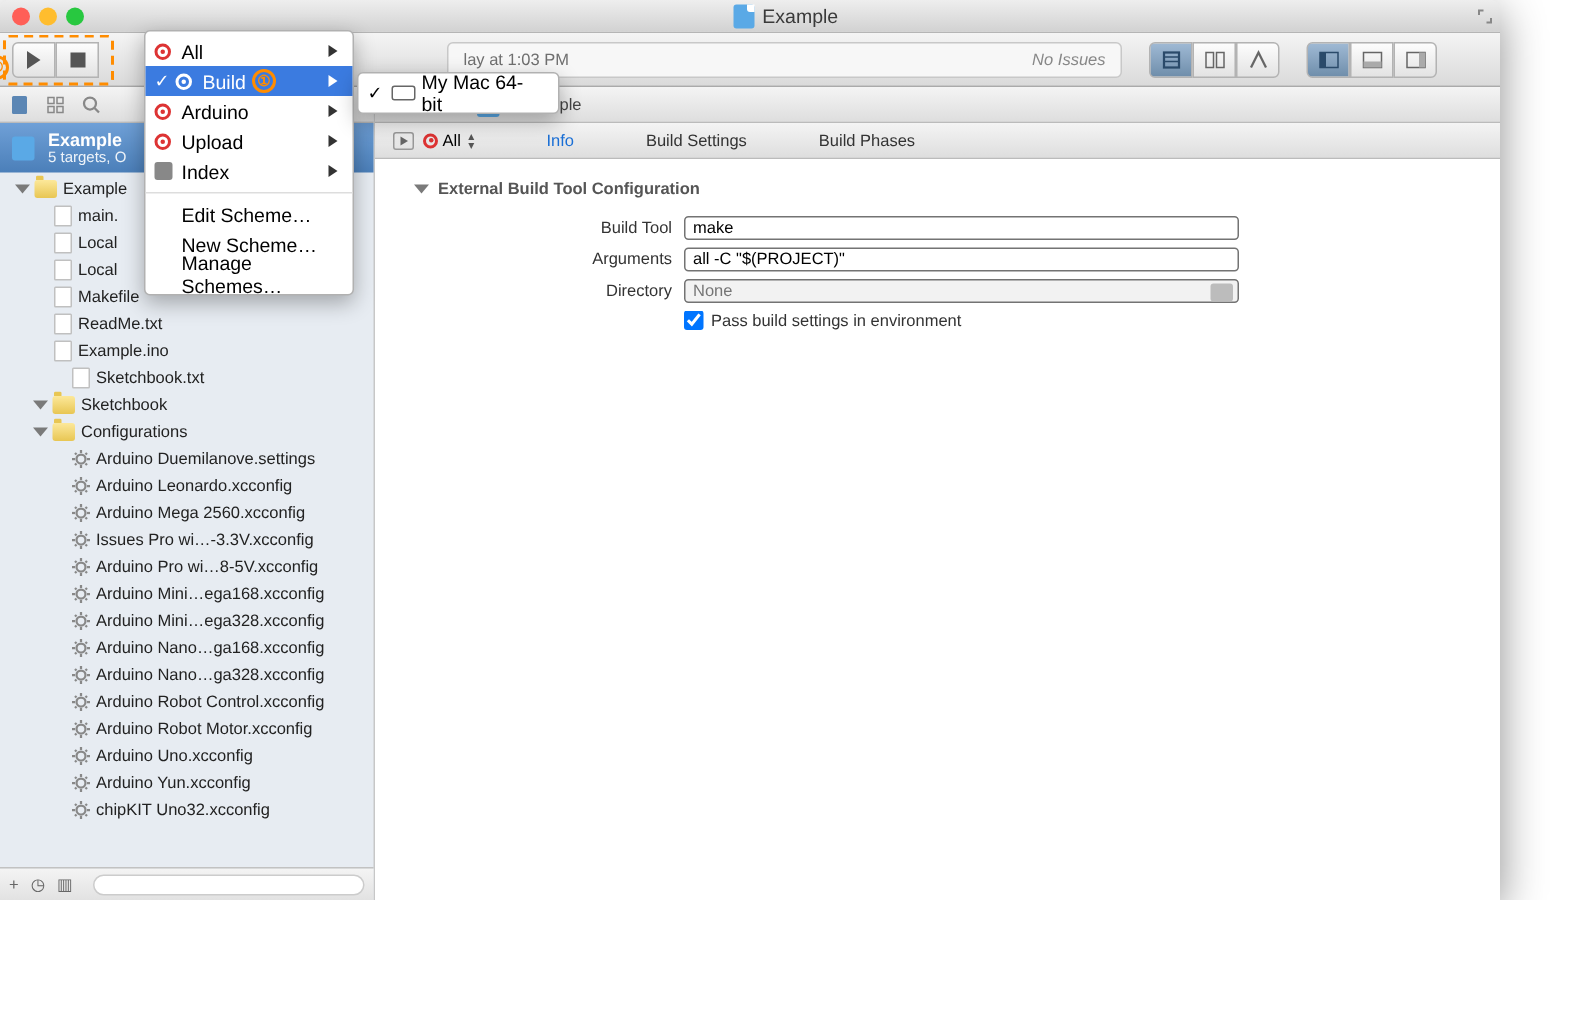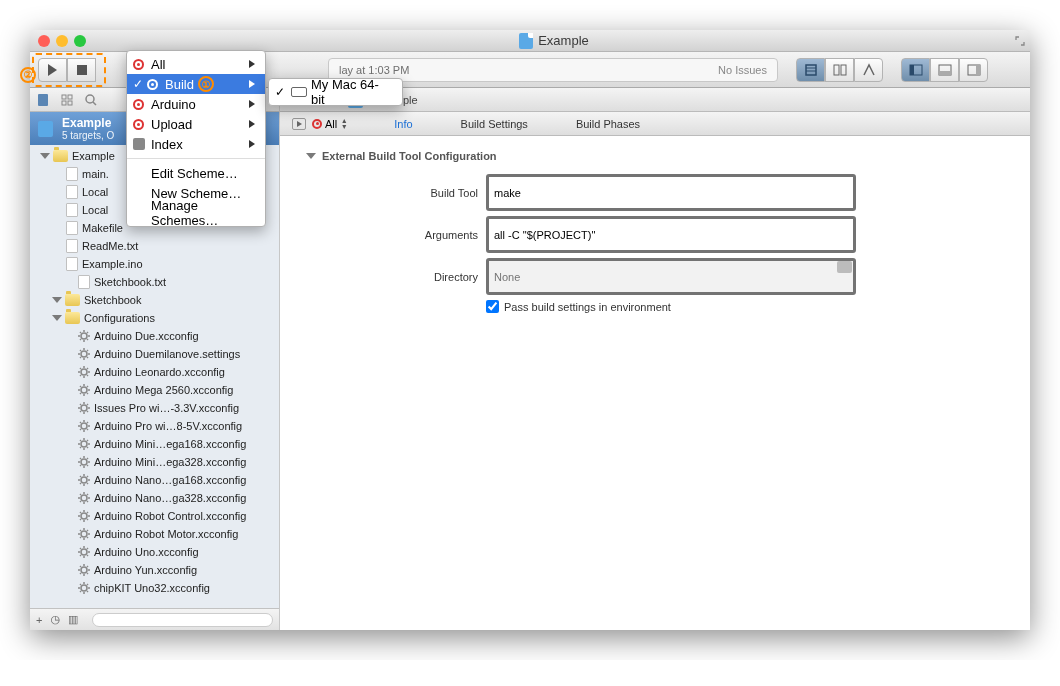--- a/index.html
+++ b/index.html
@@ -1,37 +1,37 @@
 <!DOCTYPE html>
 <html><head>
 <meta charset="utf-8">
 <style>
   * { box-sizing: border-box; margin: 0; padding: 0; }
   body { font-family: "Lucida Grande", "Helvetica Neue", sans-serif; font-size: 11px; background: #fff; color: #000; }
-  .window { width: 1000px; height: 600px; margin: 30px; background: #ededed; border-radius: 6px; box-shadow: 0 8px 30px rgba(0,0,0,0.45); position: relative; overflow: visible; }
+  .window { width: 1000px; height: 600px; background: #ededed; border-radius: 6px; box-shadow: 0 8px 30px rgba(0,0,0,0.45); position: relative; overflow: visible; }
   .titlebar { height: 22px; background: linear-gradient(#eee, #d2d2d2); border-top-left-radius: 6px; border-top-right-radius: 6px; border-bottom: 1px solid #b5b5b5; display: flex; align-items: center; padding: 0 8px; }
   .traffic { display: flex; gap: 6px; }
   .tl { width: 12px; height: 12px; border-radius: 50%; }
   .tl.c { background: #ff5f57; } .tl.m { background: #ffbd2e; } .tl.e { background: #28c840; }
   .wintitle { flex: 1; text-align: center; font-size: 13px; color: #3a3a3a; display:flex; align-items:center; justify-content:center; gap:5px; }
   .doc-icon { width:14px; height:16px; background:#5aa9e6; border-radius:2px; position:relative; }
   .doc-icon::after{content:"";position:absolute;top:0;right:0;width:5px;height:5px;background:#fff;border-bottom-left-radius:2px;}
   .resize-icon { width:10px; height:10px; position:absolute; right:5px; top:6px; }
   .resize-icon svg { width:10px; height:10px; }
   .toolbar { height: 36px; background: linear-gradient(#f4f4f4, #dadada); border-bottom: 1px solid #aaa; display:flex; align-items:center; padding: 0 8px; gap: 6px; position: relative; }
   .run-stop { display:flex; position:relative; }
   .btn { width: 29px; height: 24px; background: linear-gradient(#fdfdfd,#e3e3e3); border:1px solid #b3b3b3; display:flex; align-items:center; justify-content:center; }
   .btn:first-child { border-radius: 4px 0 0 4px; }
   .btn:last-child { border-radius: 0 4px 4px 0; border-left:none; }
   .play-tri { width:0;height:0;border-left:9px solid #555;border-top:6px solid transparent;border-bottom:6px solid transparent;}
   .stop-sq { width:10px;height:10px;background:#555;}
   .dashed-box { position:absolute; border:2px dashed #ff8c00; border-radius:4px; width:74px; height:34px; left:-6px; top:-5px; pointer-events:none; }
   .annot-circle { position:absolute; width:16px; height:16px; border:2px solid #ff8c00; border-radius:50%; color:#ff8c00; font-size:10px; font-weight:bold; display:flex; align-items:center; justify-content:center; }
   .status-pill { flex:1; max-width:450px; height:24px; background:#f7f7f7; border:1px solid #c8c8c8; border-radius:4px; display:flex; align-items:center; padding:0 10px; color:#6f6f6f; font-size:11px; margin-left:226px;}
-  .status-pill .right { margin-left:auto; color:#888; }
+  .status-pill .right { margin-left:auto; color:#888;font-style:italic; }
   .segbtn { display:flex; margin-left:12px; }
   .segbtn .btn, .segbtn .btn:last-child { border-radius:0; border-left:1px solid #b3b3b3;}
   .segbtn .btn:first-child { border-radius:4px 0 0 4px; }
   .segbtn .btn:last-child { border-radius:0 4px 4px 0; }
   .segbtn .btn.active { background: linear-gradient(#9fb9d4,#6f8eab); }
   .segbtn svg { width:14px; height:14px; }
   .content { display:flex; height: calc(100% - 58px); background:#fff; border-bottom-left-radius:6px; border-bottom-right-radius:6px; }
   .sidebar { width: 250px; border-right:1px solid #c7c7c7; background:#e7ecf2; display:flex; flex-direction:column; }
   .side-top { height:24px; background:linear-gradient(#f4f4f4,#dedede); border-bottom:1px solid #bbb; display:flex; align-items:center; padding:0 6px; gap:10px;}
   .side-top .ic { width:14px;height:14px; color:#666;}
@@ -61,21 +61,21 @@
   .tabbar .tgt .bull::after{content:"";width:3px;height:3px;background:#d33;border-radius:50%;}
   .tab { color:#333; cursor:pointer;}
   .tab.active { color:#1a6fd6; }
   .updn { font-size:8px; line-height:6px; color:#555; margin-left:2px;}
   .editor { flex:1; padding: 14px 18px; background:#fff; font-size:11px; color:#333; overflow:auto;}
   .section-hd { font-weight:bold; color:#555; margin:0 0 12px 8px; display:flex; align-items:center; gap:6px;}
   .section-hd .disc { width:0;height:0;border-left:5px solid transparent;border-right:5px solid transparent;border-top:6px solid #7a7a7a;}
   .form { margin-left:90px; }
   .row { display:flex; align-items:center; margin-bottom:5px; }
   .row label { width:90px; text-align:right; margin-right:8px; color:#333;}
-  .row input[type=text] { width:370px; height:37px; border:3px solid #737373; border-radius:3px; padding:0 5px; font-size:11px; background:#fff;}
+  .row input[type=text] { width:370px; height:16px; border:1px solid #737373; border-radius:3px; padding:0 5px; font-size:11px; background:#fff;}
   .row input[readonly] { background:#f2f2f2; color:#888;}
   .row .dir { position:relative; width:370px;}
   .row .dir .fld-ic { position:absolute; right:4px; top:3px; width:15px;height:12px;background:#bcbcbc;border-radius:2px;}
   .row.chk { margin-left:98px; margin-top:4px;}
   .row.chk input { margin-right:5px;}
   
   .menu { position:absolute; top:20px; left:96px; width:140px; background:#fff; border:1px solid #b1b1b1; border-radius:4px; box-shadow:0 5px 14px rgba(0,0,0,0.3); z-index:50; padding:3px 0; font-size:13px;}
   .submenu { position:absolute; top:48px; left:238px; width:135px; background:#fff; border:1px solid #b1b1b1; border-radius:4px; box-shadow:0 5px 14px rgba(0,0,0,0.3); z-index:50; padding:3px 0; font-size:13px;}
   .mi { height:20px; display:flex; align-items:center; padding:0 10px 0 24px; position:relative; cursor:default;}
   .mi .bull{width:11px;height:11px;border-radius:50%;border:2px solid #d33;display:inline-flex;align-items:center;justify-content:center;margin-right:8px;position:absolute;left:6px;}
@@ -260,37 +260,20 @@
                   <line x1="6" y1="0" x2="6" y2="2"></line>
                   <line x1="6" y1="10" x2="6" y2="12"></line>
                   <line x1="0" y1="6" x2="2" y2="6"></line>
                   <line x1="10" y1="6" x2="12" y2="6"></line>
                   <line x1="2" y1="2" x2="3" y2="3"></line>
                   <line x1="9" y1="9" x2="10" y2="10"></line>
                   <line x1="2" y1="10" x2="3" y2="9"></line>
                   <line x1="9" y1="3" x2="10" y2="2"></line>
                 </g>
               </svg>
-              <span>Arduino Due.xcconfig</span>
-            </div>
-            <div class="node">
-              <span class="indent" style="width:42px"></span>
-              <svg class="gear" viewBox="0 0 12 12">
-                <circle cx="6" cy="6" r="3" fill="none" stroke="#888" stroke-width="1.5"></circle>
-                <g stroke="#888" stroke-width="1.5">
-                  <line x1="6" y1="0" x2="6" y2="2"></line>
-                  <line x1="6" y1="10" x2="6" y2="12"></line>
-                  <line x1="0" y1="6" x2="2" y2="6"></line>
-                  <line x1="10" y1="6" x2="12" y2="6"></line>
-                  <line x1="2" y1="2" x2="3" y2="3"></line>
-                  <line x1="9" y1="9" x2="10" y2="10"></line>
-                  <line x1="2" y1="10" x2="3" y2="9"></line>
-                  <line x1="9" y1="3" x2="10" y2="2"></line>
-                </g>
-              </svg>
               <span>Arduino Duemilanove.settings</span>
             </div>
             <div class="node">
               <span class="indent" style="width:42px"></span>
               <svg class="gear" viewBox="0 0 12 12">
                 <circle cx="6" cy="6" r="3" fill="none" stroke="#888" stroke-width="1.5"></circle>
                 <g stroke="#888" stroke-width="1.5">
                   <line x1="6" y1="0" x2="6" y2="2"></line>
                   <line x1="6" y1="10" x2="6" y2="12"></line>
                   <line x1="0" y1="6" x2="2" y2="6"></line>

